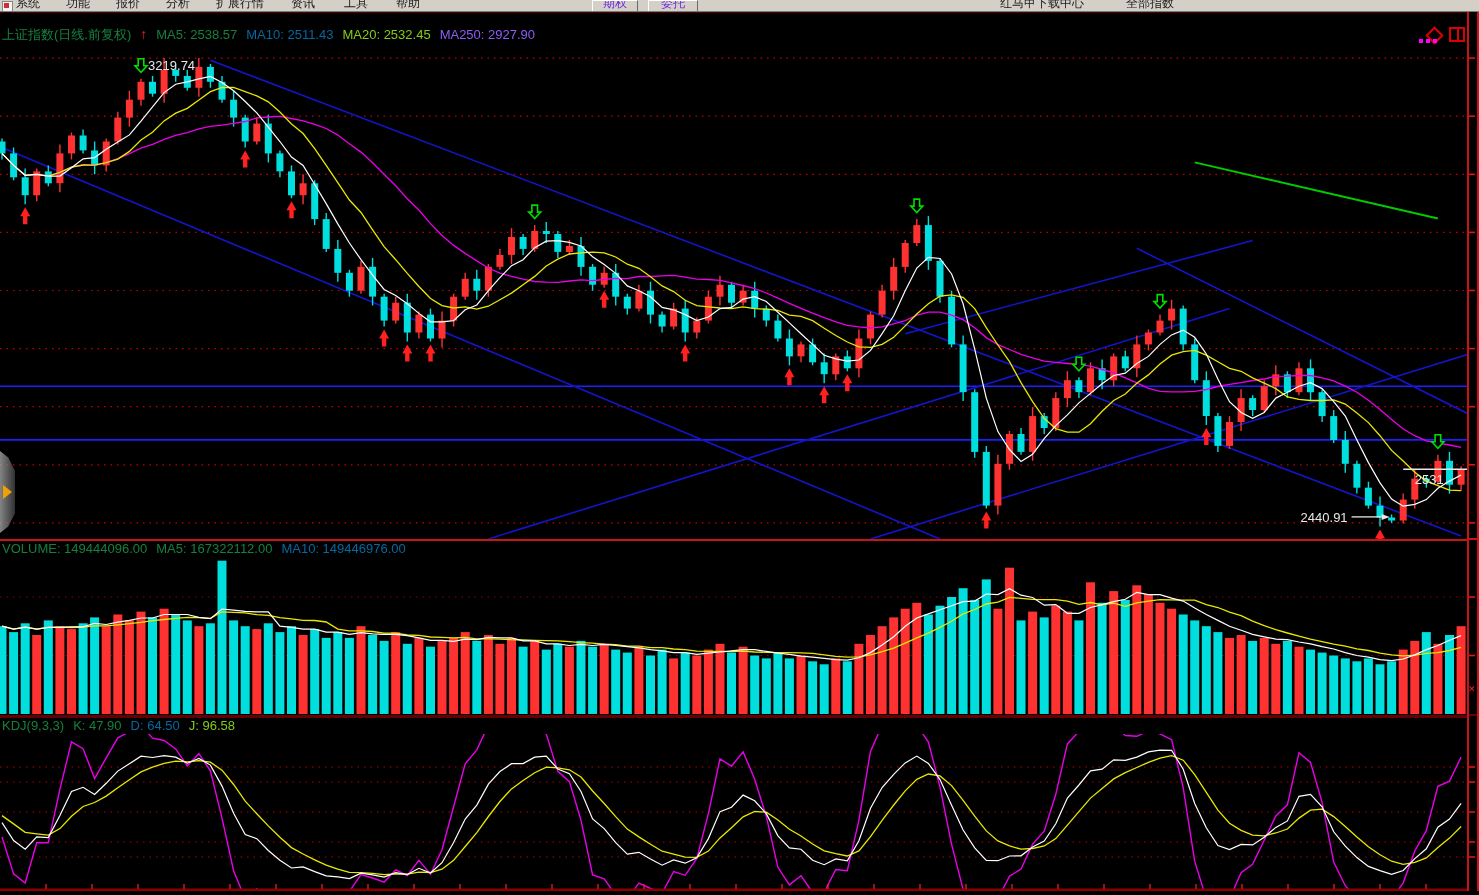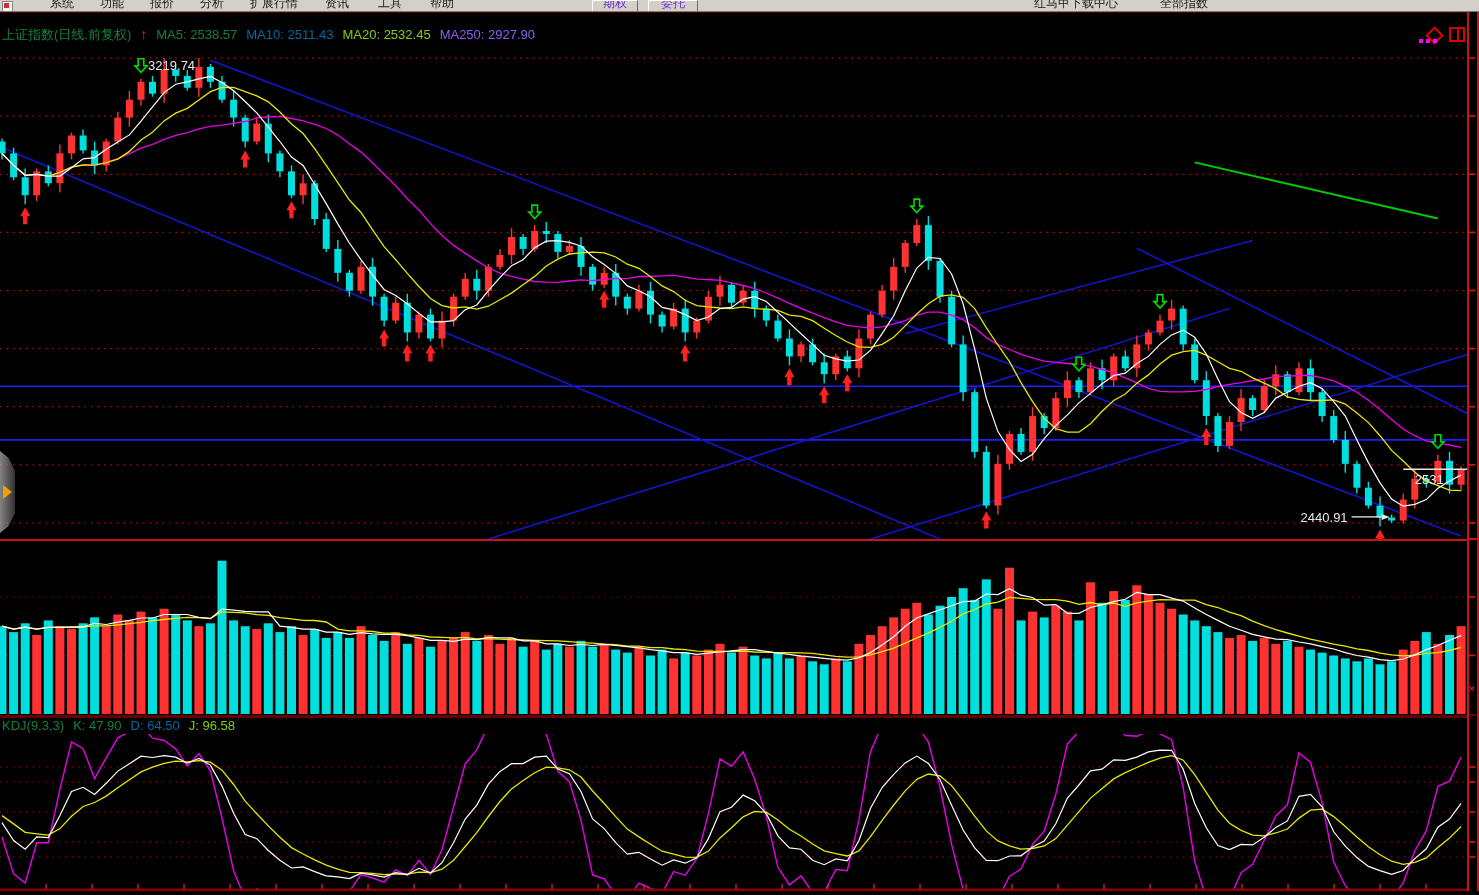--- a/index.html
+++ b/index.html
@@ -1,21 +1,21 @@
 <!DOCTYPE html>
 <html><head>
 <meta charset="utf-8">
 <style>
   html,body{margin:0;padding:0;background:#000;}
   #app{position:relative;width:1479px;height:895px;background:#000;overflow:hidden;
        font-family:"Liberation Sans",sans-serif;}
   
   #menubar{position:absolute;left:0;top:0;width:1479px;height:11px;background:#d4d0c8;
            border-bottom:1px solid #7a7a7a;overflow:hidden;z-index:30;}
-  .mi{position:absolute;top:0;height:11px;overflow:hidden;font-size:12px;color:#1a1a1a;white-space:nowrap;margin-left:34px;}
+  .mi{position:absolute;top:0;height:11px;overflow:hidden;font-size:12px;color:#1a1a1a;white-space:nowrap;}
   .mi>span{display:block;transform:translateY(-5px);}
   .mbtn{position:absolute;top:0;height:10px;overflow:hidden;background:#d4d0c8;
         border:1px solid;border-color:#fff #6a6a6a #6a6a6a #fff;font-size:12px;color:#6d28d9;
         text-align:center;white-space:nowrap;}
   .mbtn>span{display:block;transform:translateY(-6px);}
   #appicon{position:absolute;left:2px;top:1px;width:9px;height:9px;background:#f4f4f4;
            border:1px solid #888;}
   #appicon i{position:absolute;left:1px;top:1px;width:5px;height:5px;background:#d03030;}
   #menuline{position:absolute;left:0;top:12px;width:1479px;height:1px;background:#4a0000;}
   
@@ -409,20 +409,23 @@
   <div id="cornerwindow">
       <i></i>
     </div>
   <div id="cornerdots"></div>
 
   <div id="flyout">
     <i></i>
   </div>
 
   <div id="sep1" class="sep"></div>
+  <div class="hdr" style="left:2px;top:541px">
+    <span class="w">VOLUME: 149444096.00</span><span class="w">MA5: 167322112.00</span><span class="y">MA10: 149446976.00</span>
+  </div>
   <svg id="volsvg" class="pane" style="top:556px" width="1467" height="160" viewBox="0 0 1467 160">
       <line x1="0" y1="99.5" x2="1467" y2="99.5" stroke="#8c0000" stroke-width="1.2" stroke-dasharray="1.5,5"></line>
       <line x1="0" y1="41.0" x2="1467" y2="41.0" stroke="#8c0000" stroke-width="1.2" stroke-dasharray="1.5,5"></line>
       <rect x="-2.5" y="70.2" width="9" height="87.8" fill="#00dede"></rect>
       <rect x="9.1" y="76.1" width="9" height="81.9" fill="#00dede"></rect>
       <rect x="20.7" y="67.3" width="9" height="90.7" fill="#00dede"></rect>
       <rect x="32.2" y="79.0" width="9" height="79.0" fill="#ff3232"></rect>
       <rect x="43.8" y="64.4" width="9" height="93.6" fill="#00dede"></rect>
       <rect x="55.4" y="70.2" width="9" height="87.8" fill="#ff3232"></rect>
       <rect x="67.0" y="73.1" width="9" height="84.9" fill="#ff3232"></rect>

